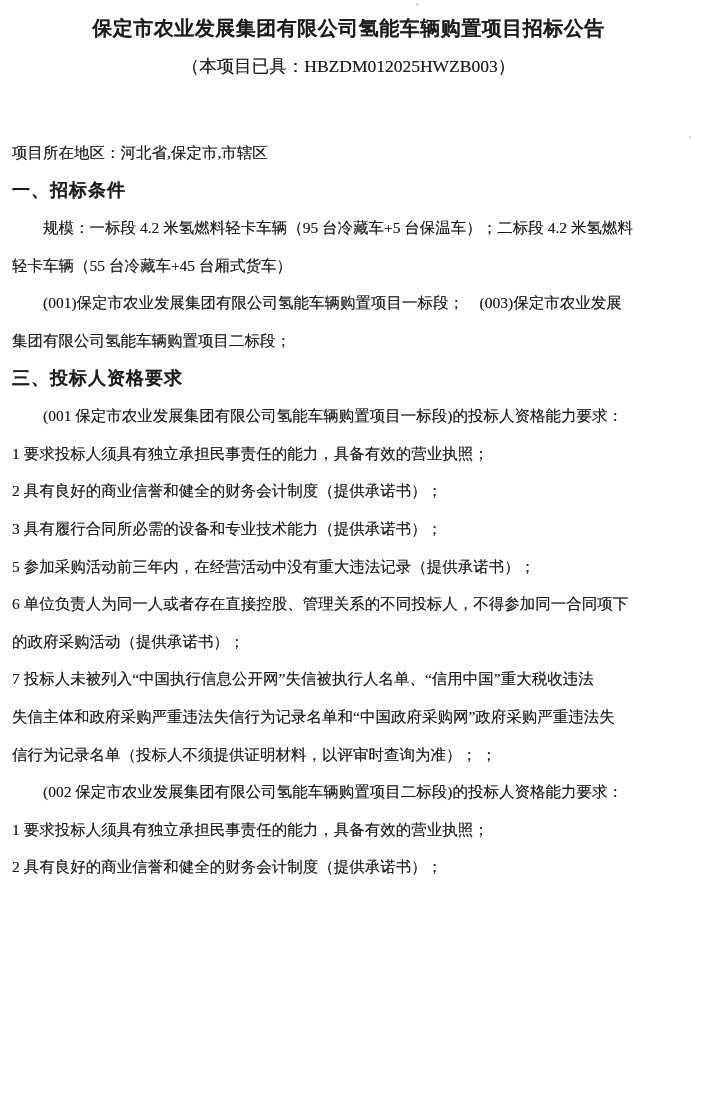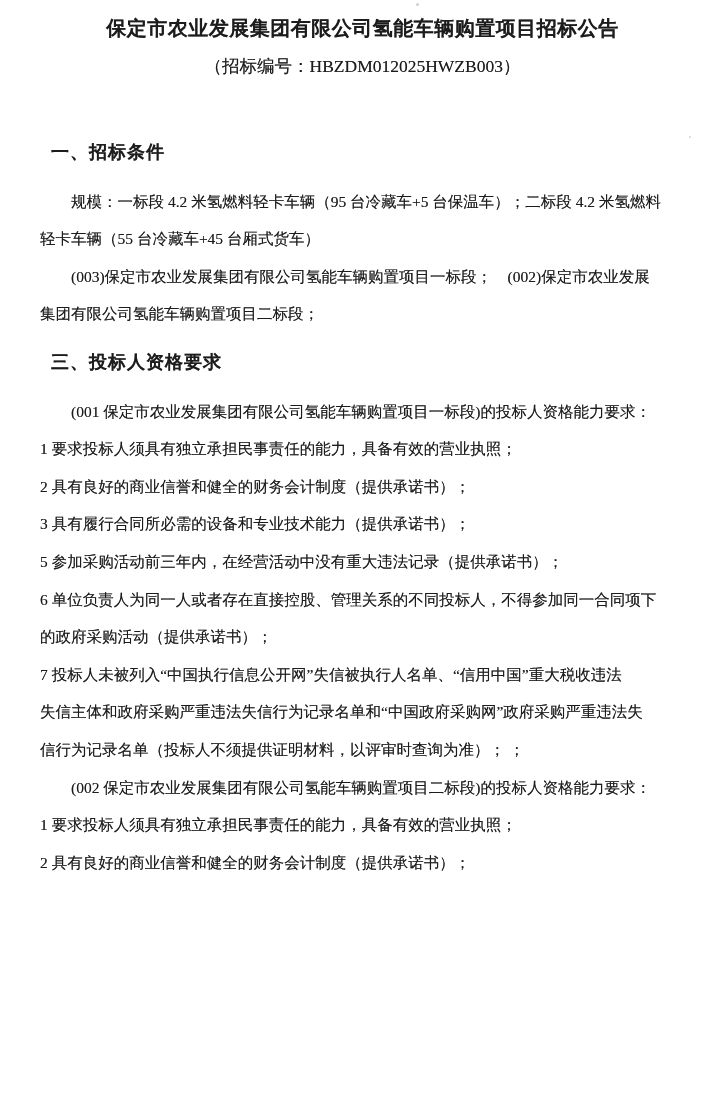--- a/index.html
+++ b/index.html
@@ -10,21 +10,21 @@
   body {
     width: 715px;
     height: 1117px;
     overflow: hidden;
     position: relative;
     font-family: "Liberation Serif", "DejaVu Serif", serif;
     color: #1c1c1c;
     text-shadow: 0 0 0.6px rgba(20,20,20,0.55);
   }
   .page {
-    padding: 9px 30px 0 40px;
+    padding: 9px 30px 0 12px;
   }
   .doc-title {
     margin: 0;
     font-size: 20px;
     font-weight: 700;
     text-align: center;
     line-height: 38px;
     letter-spacing: 0.5px;
   }
   .doc-subtitle {
@@ -37,21 +37,21 @@
     margin-top: 49px;
     font-size: 15.5px;
     line-height: 37.6px;
   }
   .doc-body p {
     margin: 0;
     white-space: pre-line;
     word-break: break-all;
   }
   .doc-body h2 {
-    margin: 11px;
+    margin: 0;
     font-size: 18px;
     font-weight: 700;
     line-height: 37.6px;
     font-family: "Liberation Sans", "DejaVu Sans", sans-serif;
     letter-spacing: 1px;
   }
   .indent {
     text-indent: 2em;
   }
   
@@ -63,34 +63,35 @@
   .speck-1 { left: 416px; top: 3px;  width: 3px; height: 3px; }
   .speck-2 { left: 689px; top: 136px; width: 2px; height: 2px; }
 </style>
 </head>
 <body>
 
 <div class="page">
 
   <h1 class="doc-title">保定市农业发展集团有限公司氢能车辆购置项目招标公告</h1>
 
-  <div class="doc-subtitle">（招标编号：HBZDM012025HWZB003）</div>
+  <div class="doc-subtitle">（本项目已具：HBZDM012025HWZB003）</div>
 
   <div class="doc-body">
 
+    <p>项目所在地区：河北省,保定市,市辖区</p>
 
     <h2>一、招标条件</h2>
 
 
 
     <p class="indent">规模：一标段 4.2 米氢燃料轻卡车辆（95 台冷藏车+5 台保温车）；二标段 4.2 米氢燃料
 轻卡车辆（55 台冷藏车+45 台厢式货车）</p>
 
 
-    <p class="indent">(003)保定市农业发展集团有限公司氢能车辆购置项目一标段；　(002)保定市农业发展
+    <p class="indent">(001)保定市农业发展集团有限公司氢能车辆购置项目一标段；　(003)保定市农业发展
 集团有限公司氢能车辆购置项目二标段；</p>
 
     <h2>三、投标人资格要求</h2>
 
     <p class="indent">(001 保定市农业发展集团有限公司氢能车辆购置项目一标段)的投标人资格能力要求：</p>
 
     <p>1 要求投标人须具有独立承担民事责任的能力，具备有效的营业执照；</p>
     <p>2 具有良好的商业信誉和健全的财务会计制度（提供承诺书）；</p>
     <p>3 具有履行合同所必需的设备和专业技术能力（提供承诺书）；</p>
     <p>5 参加采购活动前三年内，在经营活动中没有重大违法记录（提供承诺书）；</p>

